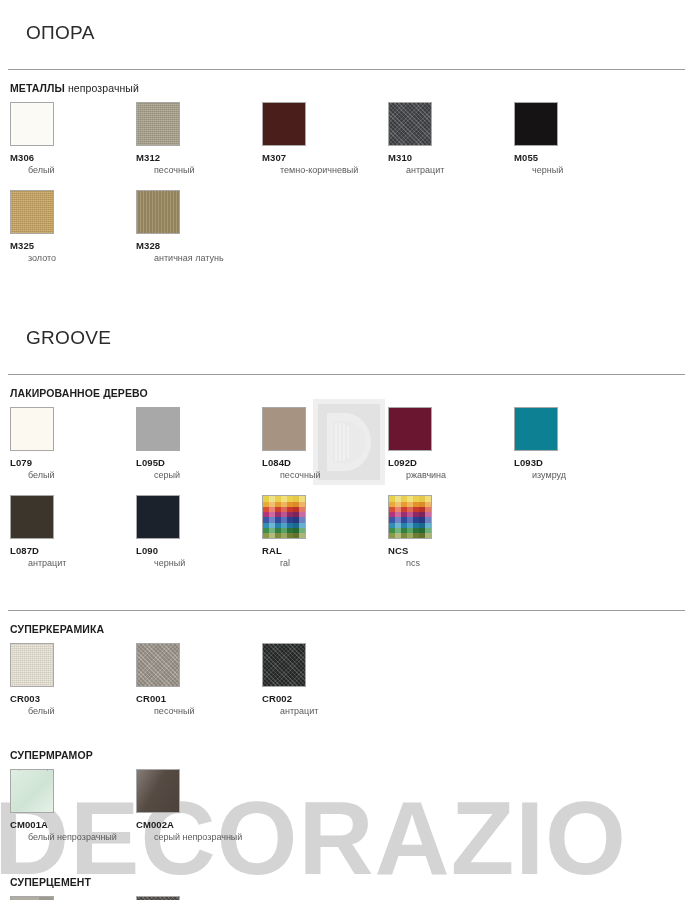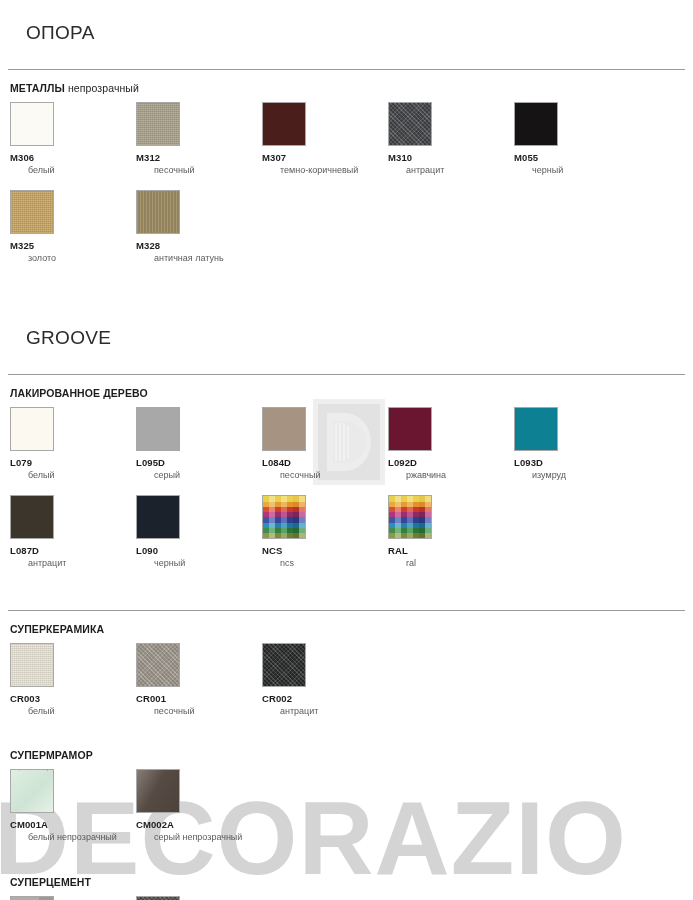--- a/index.html
+++ b/index.html
@@ -337,22 +337,22 @@
                     <i style="background:#8a9a45"></i>
                     <i style="background:#b0bb7d"></i>
                     <i style="background:#7b8c3c"></i>
                     <i style="background:#9aa85f"></i>
                     <i style="background:#6e7f34"></i>
                     <i style="background:#63722e"></i>
                     <i style="background:#aab777"></i>
                   </div>
                 </div>
               </div>
-              <div class="swatch-code">NCS</div>
-              <div class="swatch-name">ncs</div>
+              <div class="swatch-code">RAL</div>
+              <div class="swatch-name">ral</div>
             </div>
             <div class="swatch-cell">
               <div class="swatch-chip " style="background-color:#cccccc;">
                 <div class="fandeck">
                   <div class="fd-row">
                     <i style="background:#e6d24a"></i>
                     <i style="background:#efe08a"></i>
                     <i style="background:#e8cf4f"></i>
                     <i style="background:#f2e07a"></i>
                     <i style="background:#ead04e"></i>
@@ -417,22 +417,22 @@
                     <i style="background:#8a9a45"></i>
                     <i style="background:#b0bb7d"></i>
                     <i style="background:#7b8c3c"></i>
                     <i style="background:#9aa85f"></i>
                     <i style="background:#6e7f34"></i>
                     <i style="background:#63722e"></i>
                     <i style="background:#aab777"></i>
                   </div>
                 </div>
               </div>
-              <div class="swatch-code">RAL</div>
-              <div class="swatch-name">ral</div>
+              <div class="swatch-code">NCS</div>
+              <div class="swatch-name">ncs</div>
             </div>
           </div>
         </div>
       </div>
       <div class="spacer-lg"></div>
       <div class="section">
         <div class="rule"></div>
         <div class="group">
           <div class="group-title"><span>СУПЕРКЕРАМИКА</span><span class="light"></span></div>
           <div class="swatch-grid">

